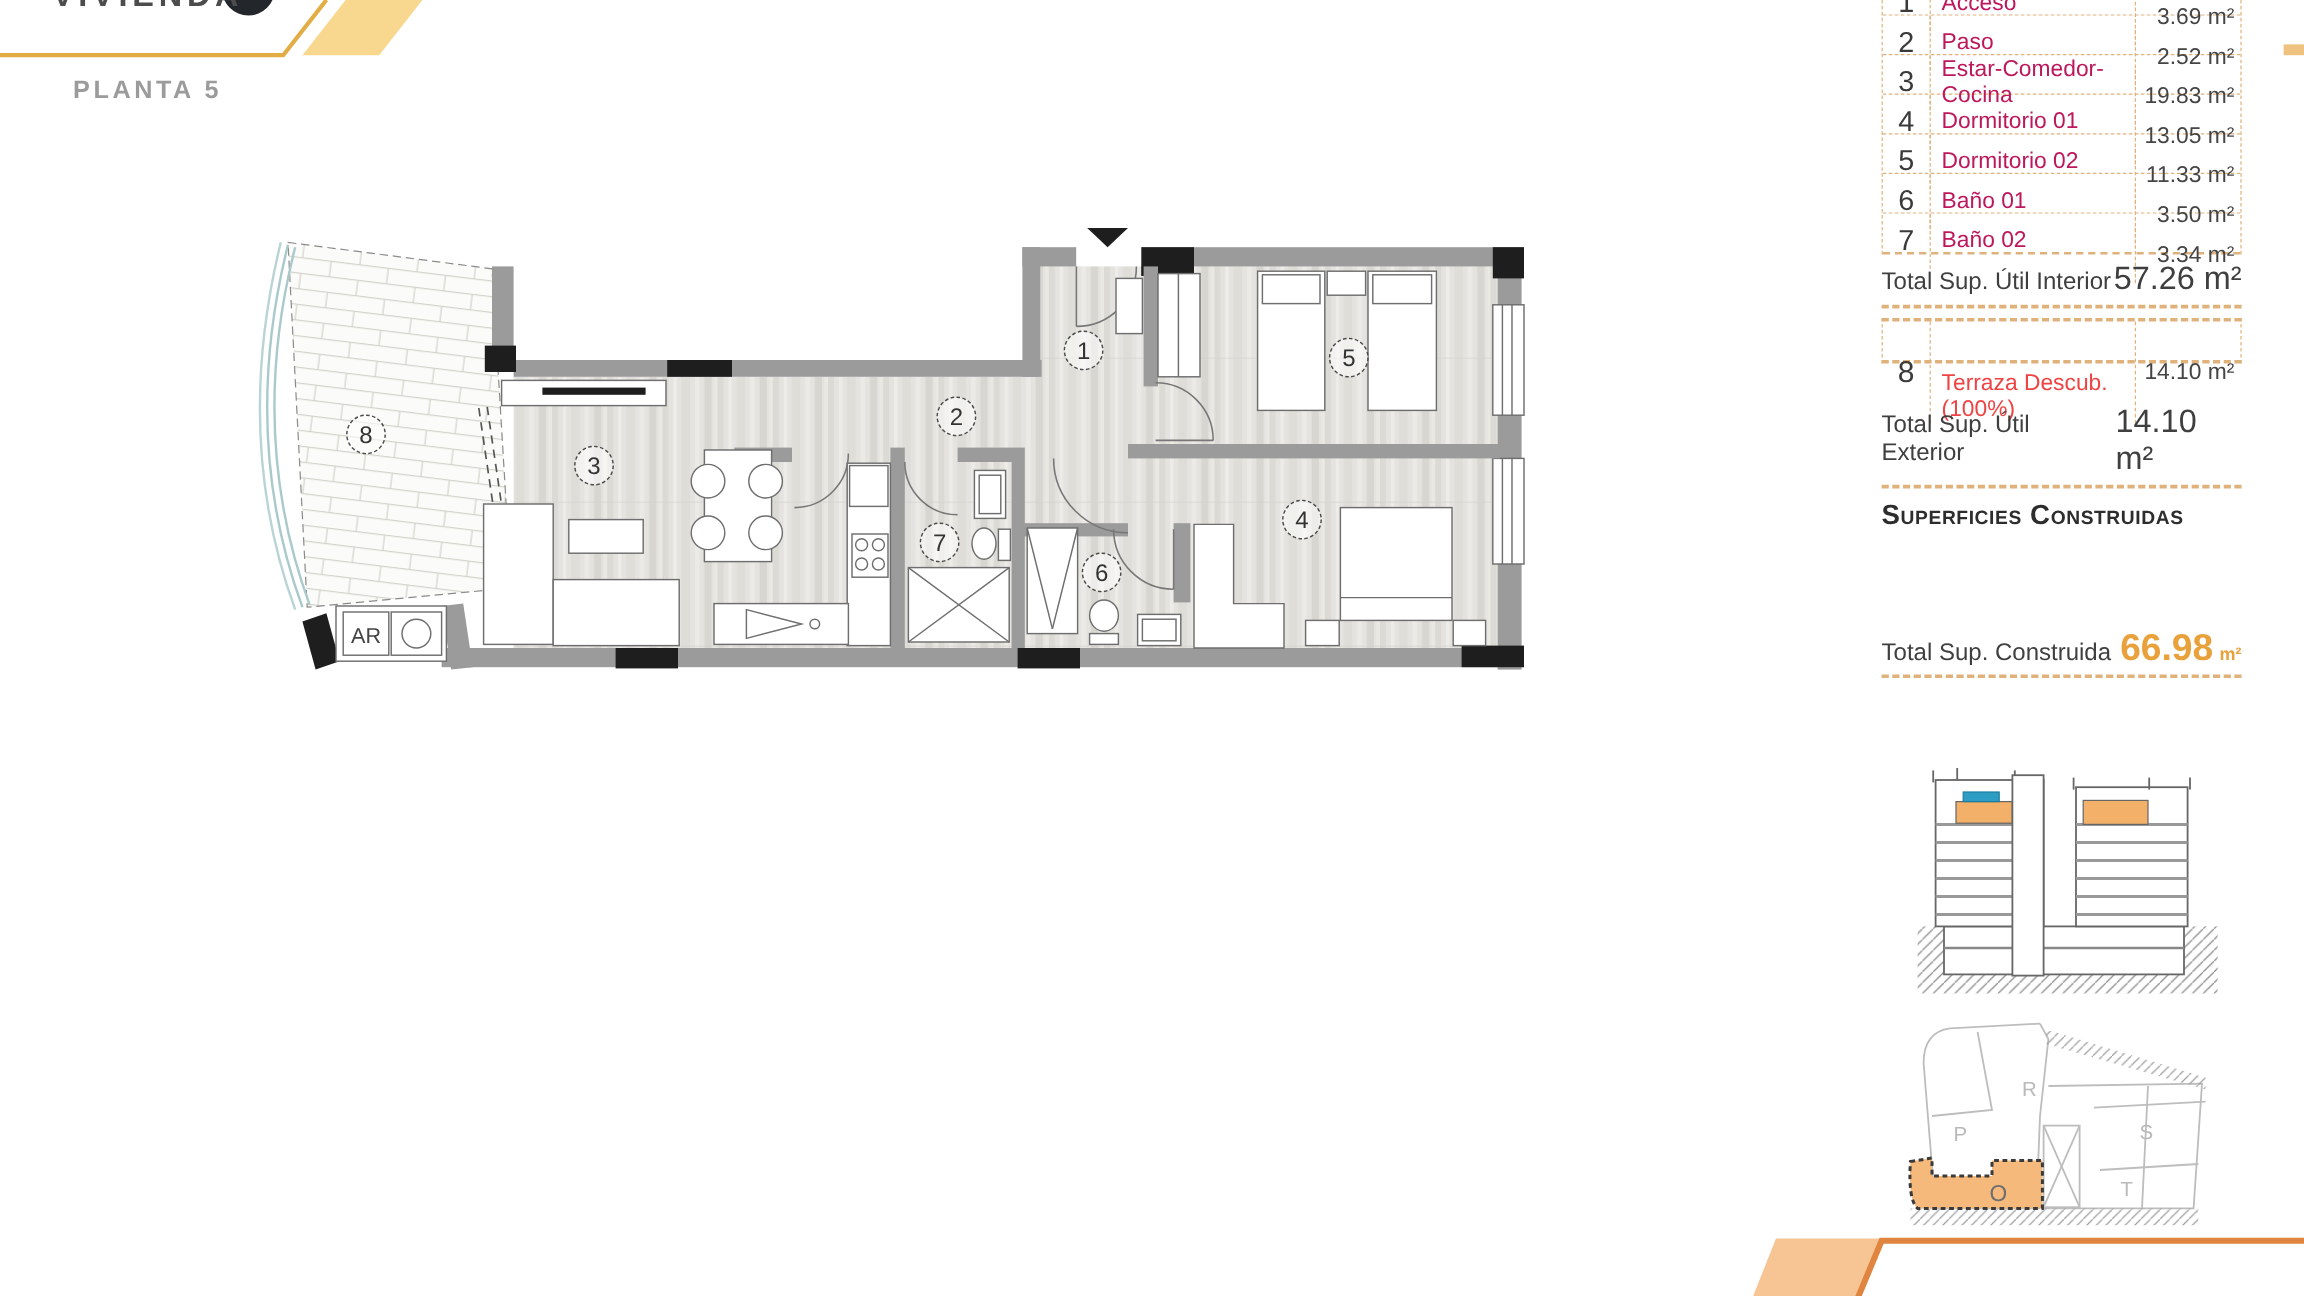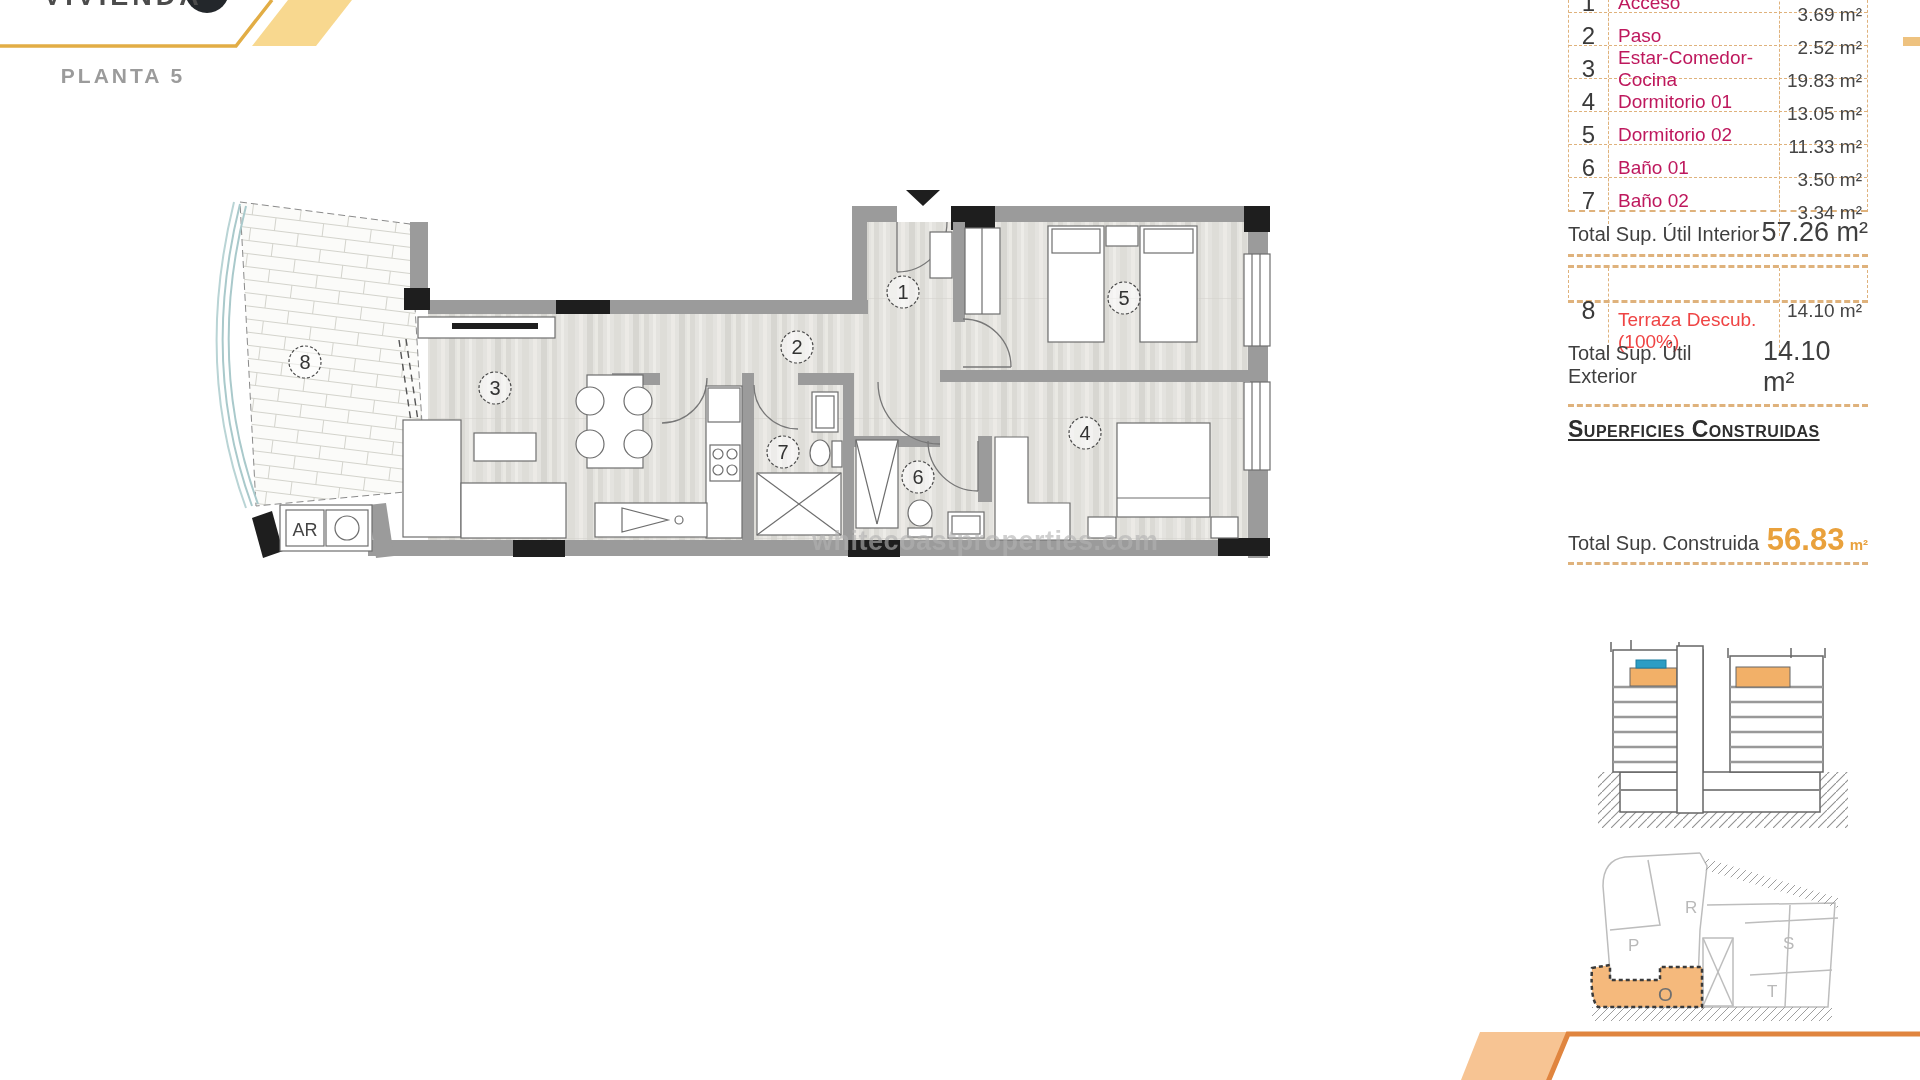--- a/index.html
+++ b/index.html
@@ -39,21 +39,21 @@
      border-left:1px dashed #dfb27c;border-right:1px dashed #dfb27c;
      display:grid;grid-template-columns:40px 170px 90px;align-items:center;}
   .terraza .num{font-size:25px;text-align:center;border-right:1px dashed #dfb27c;height:100%;
      display:flex;align-items:center;justify-content:center;color:#3a3a3a;}
   .terraza .nm{padding-left:9px;color:#ef4444;margin-top:41px;}
   .terraza .val{text-align:right;padding-right:7px;border-left:1px dashed #dfb27c;height:100%;
      display:flex;align-items:center;justify-content:flex-end;color:#454545;}
   .total-exterior{top:336px;padding-bottom:6px;border-bottom:3px dashed #dfb27c;}
   .total-util{top:356px;}
   .sc-heading{top:416px;font-variant:small-caps;font-weight:bold;font-size:23px;color:#2d2d2d;
-     letter-spacing:.5px;text-decoration:underline;}
+     letter-spacing:.5px;}
   .const-block{top:442px;border:1px dashed #dfb27c;border-top:2px dashed #dfb27c;border-bottom:2px dashed #dfb27c;}
   .crow{display:grid;grid-template-columns:210px 90px;height:29px;align-items:center;}
   .crow + .crow{border-top:1px dashed #dfb27c;}
   .crow .cl{padding-left:9px;color:#454545;}
   .crow .cv{text-align:right;padding-right:7px;border-left:1px dashed #dfb27c;height:100%;
      display:flex;align-items:center;justify-content:flex-end;color:#454545;}
   .total-construida{top:522px;padding-bottom:4px;border-bottom:3px dashed #dfb27c;}
 </style>
 </head>
 <body>
@@ -330,21 +330,20 @@
 
   <g>
     <polygon points="1480,1032 1568,1032 1549,1080 1461,1080" fill="#f7c493"></polygon>
     <path d="M1920,1034 L1568,1034 L1548,1082" fill="none" stroke="#e0853f" stroke-width="5"></path>
   </g>
 </svg>
 
 <div class="hdr-title">VIVIENDA</div>
 <div class="hdr-floor">PLANTA 5</div>
 
-<div class="watermark">whitecoastproperties.com</div>
 
 <div class="panel">
 
   <div class="blk rows-block">
     <div class="arow">
       <span class="num">1</span>
       <span class="nm">Acceso</span>
       <span class="val">3.69 m²</span>
     </div>
     <div class="arow">
@@ -395,19 +394,19 @@
     <span class="tval">14.10 m²</span>
   </div>
 
 
   <div class="blk sc-heading">Superficies Construidas</div>
 
 
   <div class="blk total-line total-construida">
     <span class="tlabel">Total Sup. Construida</span>
     <span>
-      <span class="tval-orange">56.83</span>
+      <span class="tval-orange">66.98</span>
       <span class="tunit">m²</span>
     </span>
   </div>
 
 </div>
 </div>
 
 </body></html>

